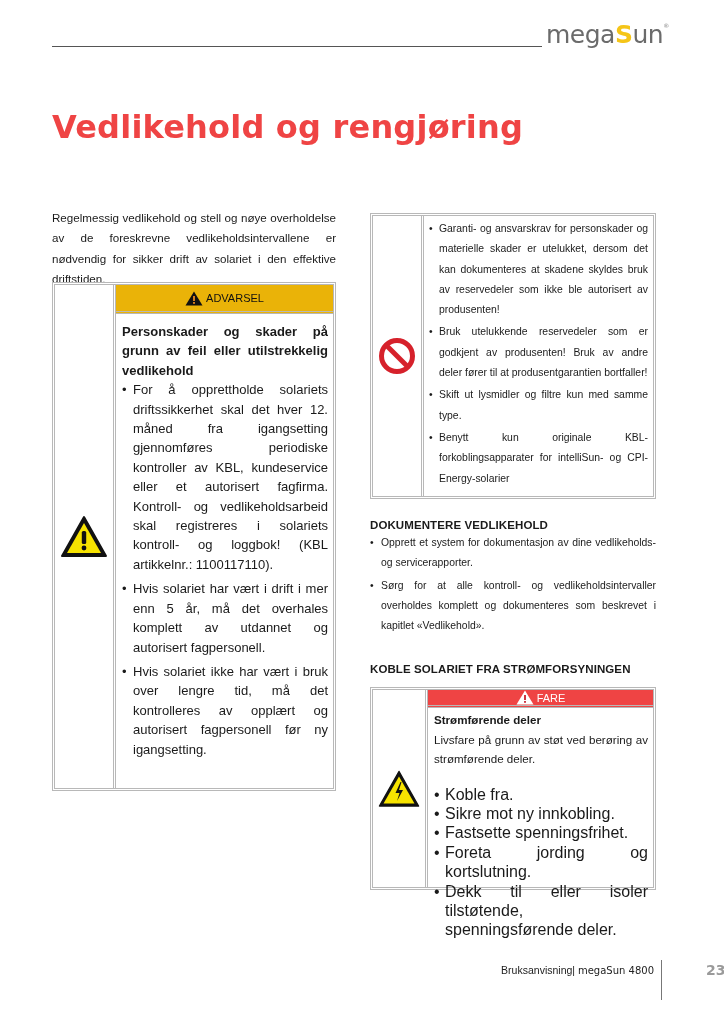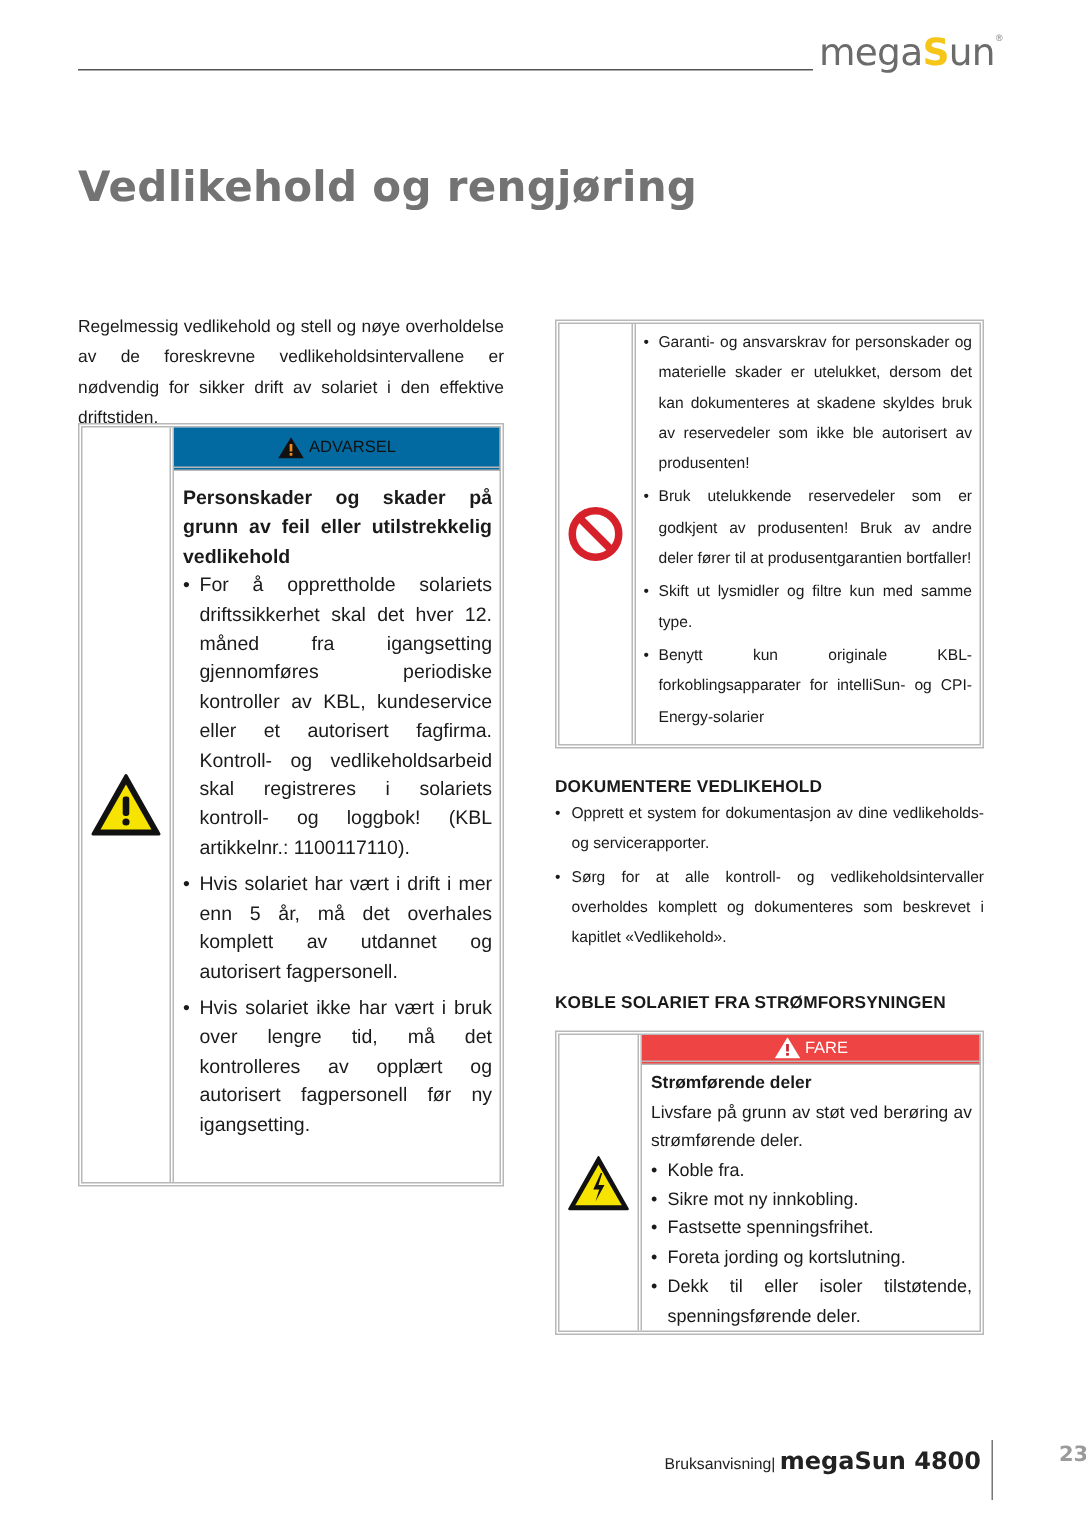--- a/index.html
+++ b/index.html
@@ -6,35 +6,35 @@
   body { width: 724px; height: 1024px; position: relative; overflow: hidden;
          font-family: "Liberation Sans", sans-serif; color: #1a1a1a; }
 
   .header-rule { position: absolute; left: 52px; top: 46px; width: 490px; height: 1px; background: #555; }
   .logo { position: absolute; left: 546px; top: 20px; font-family: "DejaVu Sans", sans-serif;
           font-size: 25px; color: #6b6b6b; letter-spacing: -0.5px; }
   .logo .s { color: #f5c518; font-weight: bold; }
   .logo .reg { font-size: 6px; vertical-align: top; position: relative; top: 2px; color: #888; }
 
   .page-title { position: absolute; left: 52px; top: 108px; font-family: "DejaVu Sans", sans-serif;
-                font-weight: bold; font-size: 28px; color: #737373; letter-spacing: 0.2px; margin: 0; }
+                font-weight: bold; font-size: 32px; color: #ef4444; letter-spacing: 0.2px; margin: 0; }
 
   .intro { position: absolute; left: 52px; top: 208px; width: 284px; font-size: 11.6px;
            line-height: 20.3px; text-align: justify; margin: 0; }
 
   
   .box { position: absolute; border: 3px double #b8b8b8; box-sizing: border-box; display: flex; }
   .box .icon-col { border-right: 3px double #b8b8b8; display: flex; align-items: center; justify-content: center; flex: 0 0 auto; }
   .box .content-col { flex: 1 1 auto; display: flex; flex-direction: column; }
 
   .box-warning { left: 52px; top: 282px; width: 284px; height: 509px; }
   .box-warning .icon-col { width: 58px; }
   .banner { display: flex; align-items: center; justify-content: center; color: #111; font-size: 11px;
             border-bottom: 3px double #b8b8b8; }
-  .banner-orange { background: #0369a1; height: 26px; text-align: center; }
+  .banner-orange { background: #eab308; height: 26px; text-align: center; }
   .banner-red { background: #ef4444; height: 22px; color: #ffffff; }
   .banner .tri { margin-right: 3px; display: inline-flex; }
 
   .warn-body { padding: 8px 5px 0 6px; font-size: 13px; line-height: 19.4px; }
   .warn-title { font-weight: bold; text-align: justify; margin: 0; }
   .warn-text { margin: 0 0 3px 0; text-align: justify; }
   .bul { list-style: none; margin: 0; padding: 0; }
   .bul li { position: relative; padding-left: 11px; text-align: justify; margin-bottom: 5px; }
   .bul li::before { content: "•"; position: absolute; left: 0; top: 0; }
 
@@ -46,25 +46,25 @@
   .section { position: absolute; left: 370px; width: 286px; }
   .section h3 { margin: 0 0 2px 0; font-size: 11.5px; font-weight: bold; letter-spacing: 0.1px; }
   .section .bul { font-size: 10.4px; line-height: 20px; }
   .section .bul li { margin-bottom: 3px; }
   .sec-doc { top: 519px; }
   .sec-koble { top: 663px; }
 
   .box-danger { left: 370px; top: 687px; width: 286px; height: 203px; }
   .box-danger .icon-col { width: 52px; }
   .danger-body { padding: 2px 5px 0 6px; font-size: 11.6px; line-height: 19.5px; }
-  .danger-body .bul { font-size: 12px; line-height: 19.4px; }
+  .danger-body .bul { font-size: 16px; line-height: 19.4px; margin-top: 16px; }
   .danger-body .bul li { margin-bottom: 0; }
 
   .footer-text { position: absolute; right: 70px; top: 964px; font-size: 10.5px; color: #222; }
-  .footer-text b { font-family: "DejaVu Sans", sans-serif; font-weight: bold; font-size: 16px; text-align: right; }
+  .footer-text b { font-family: "DejaVu Sans", sans-serif; font-weight: normal; font-size: 10px; text-align: right; }
   .footer-rule { position: absolute; left: 661px; top: 960px; width: 1px; height: 40px; background: #777; }
   .page-num { position: absolute; left: 670px; top: 962px; font-family: "DejaVu Sans", sans-serif;
               font-weight: bold; font-size: 14px; color: #9a9a9a; margin-left: 36px; }
 </style>
 </head>
 <body>
 
 <div class="header-rule"></div>
 <div class="logo">
   <span>mega</span><span class="s">S</span><span>un</span><span class="reg">®</span>

